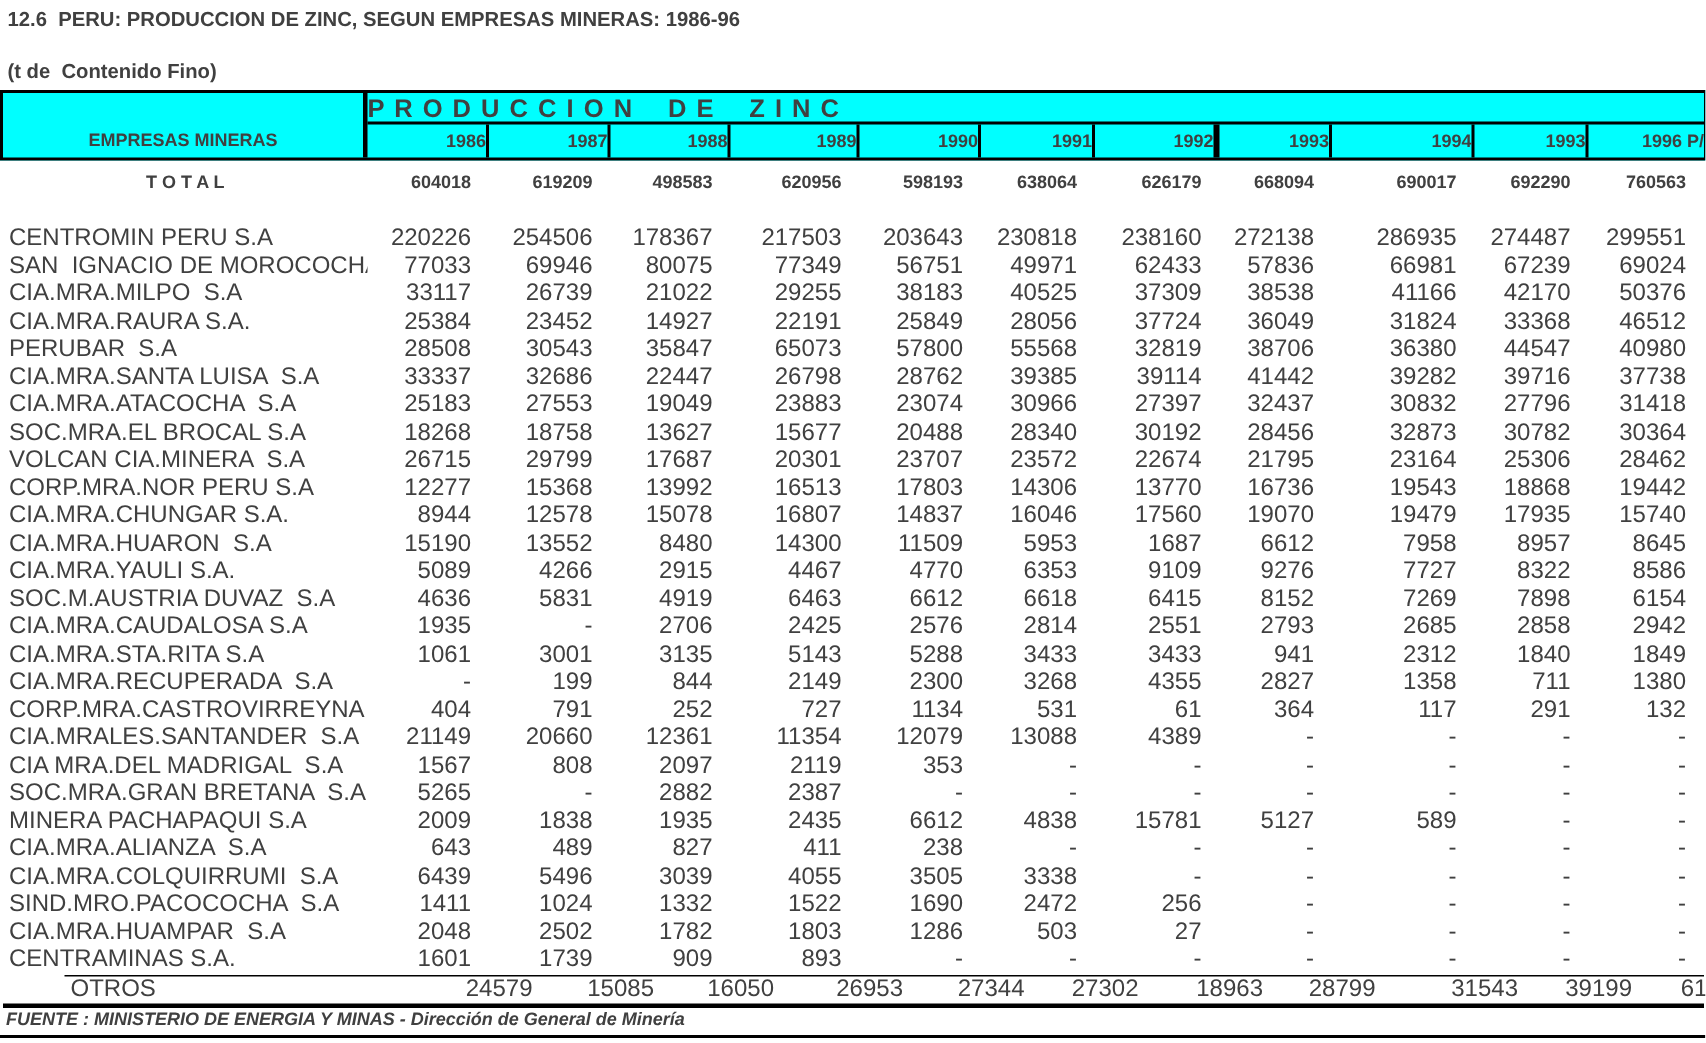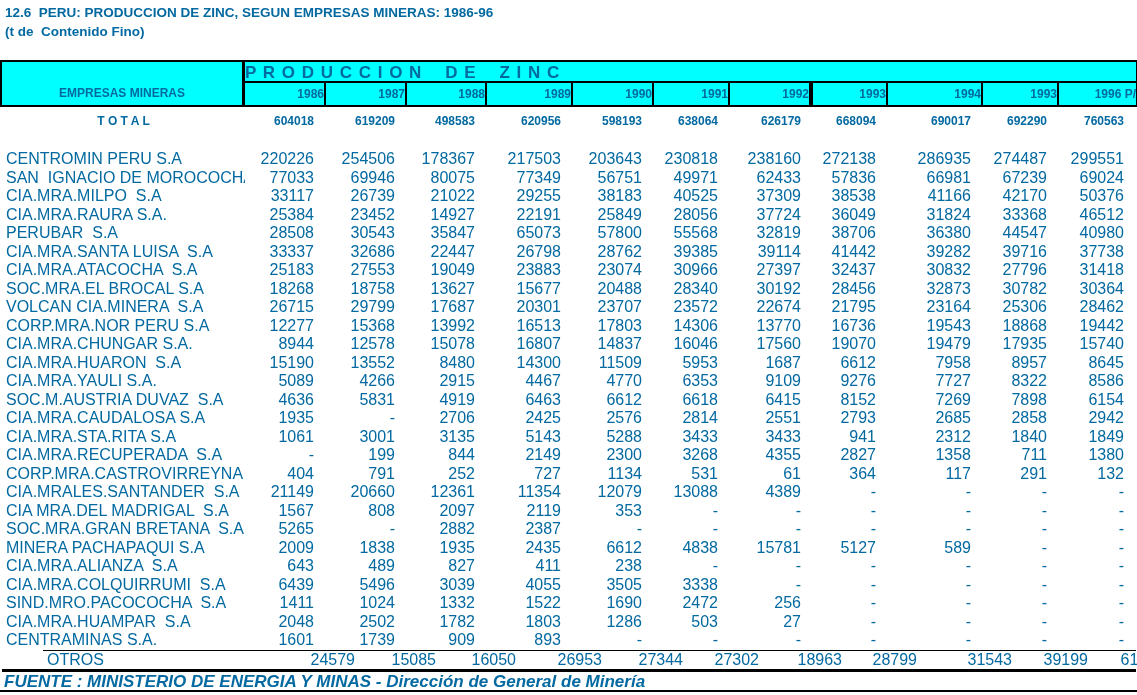--- a/index.html
+++ b/index.html
@@ -1,22 +1,22 @@
 <!DOCTYPE html>
 <html><head>
 <meta charset="utf-8">
 <style>
   html,body { margin:0; padding:0; background:#ffffff; }
   .page {
     position:relative; width:1137px; height:695px; background:#ffffff;
-    font-family:"Liberation Sans","DejaVu Sans",sans-serif; color:#0369a1;
+    font-family:"Liberation Sans","DejaVu Sans",sans-serif; color:#404040;
     overflow:hidden;
   }
   .title    { position:absolute; top:5px;  left:5px; font-size:13.5px; font-weight:bold; white-space:pre; }
-  .subtitle { position:absolute; top:24px; left:5px; font-size:13.5px; font-weight:bold; white-space:pre; }
+  .subtitle { position:absolute; top:40px; left:5px; font-size:13.5px; font-weight:bold; white-space:pre; }
 
   .cols {
     display:grid;
     grid-template-columns:243px 81px 81px 80px 86px 81px 76px 83px 75px 95px 76px 77px;
   }
   .header-grid {
     position:absolute; top:60px; left:0;
     grid-template-rows:21px 22px;
     border:2px solid #000;
     background:#00ffff;
@@ -48,21 +48,21 @@
     position:absolute; top:150px; left:2px; width:1134px;
     border-bottom:3px solid #000;
   }
   .body-row { height:18.5px; line-height:18.5px; font-size:16px; }
   .body-row.otros { border-top:1px solid #000;margin-left:41px; }
   .name { padding-left:4px; white-space:pre; overflow:hidden; }
   .num  { text-align:right; padding-right:12px; white-space:pre; }
 
   .footer {
     position:absolute; top:672px; left:4px;
-    font-size:17px; font-weight:bold; font-style:italic; white-space:pre;
+    font-size:12px; font-weight:bold; font-style:italic; white-space:pre;
   }
   .bottom-line { position:absolute; top:690px; left:0; width:1137px; border-top:2px solid #000; height:0; }
 </style>
 </head>
 <body>
 
 <div class="page">
   <div class="title">12.6  PERU: PRODUCCION DE ZINC, SEGUN EMPRESAS MINERAS: 1986-96</div>
   <div class="subtitle">(t de  Contenido Fino)</div>
 

